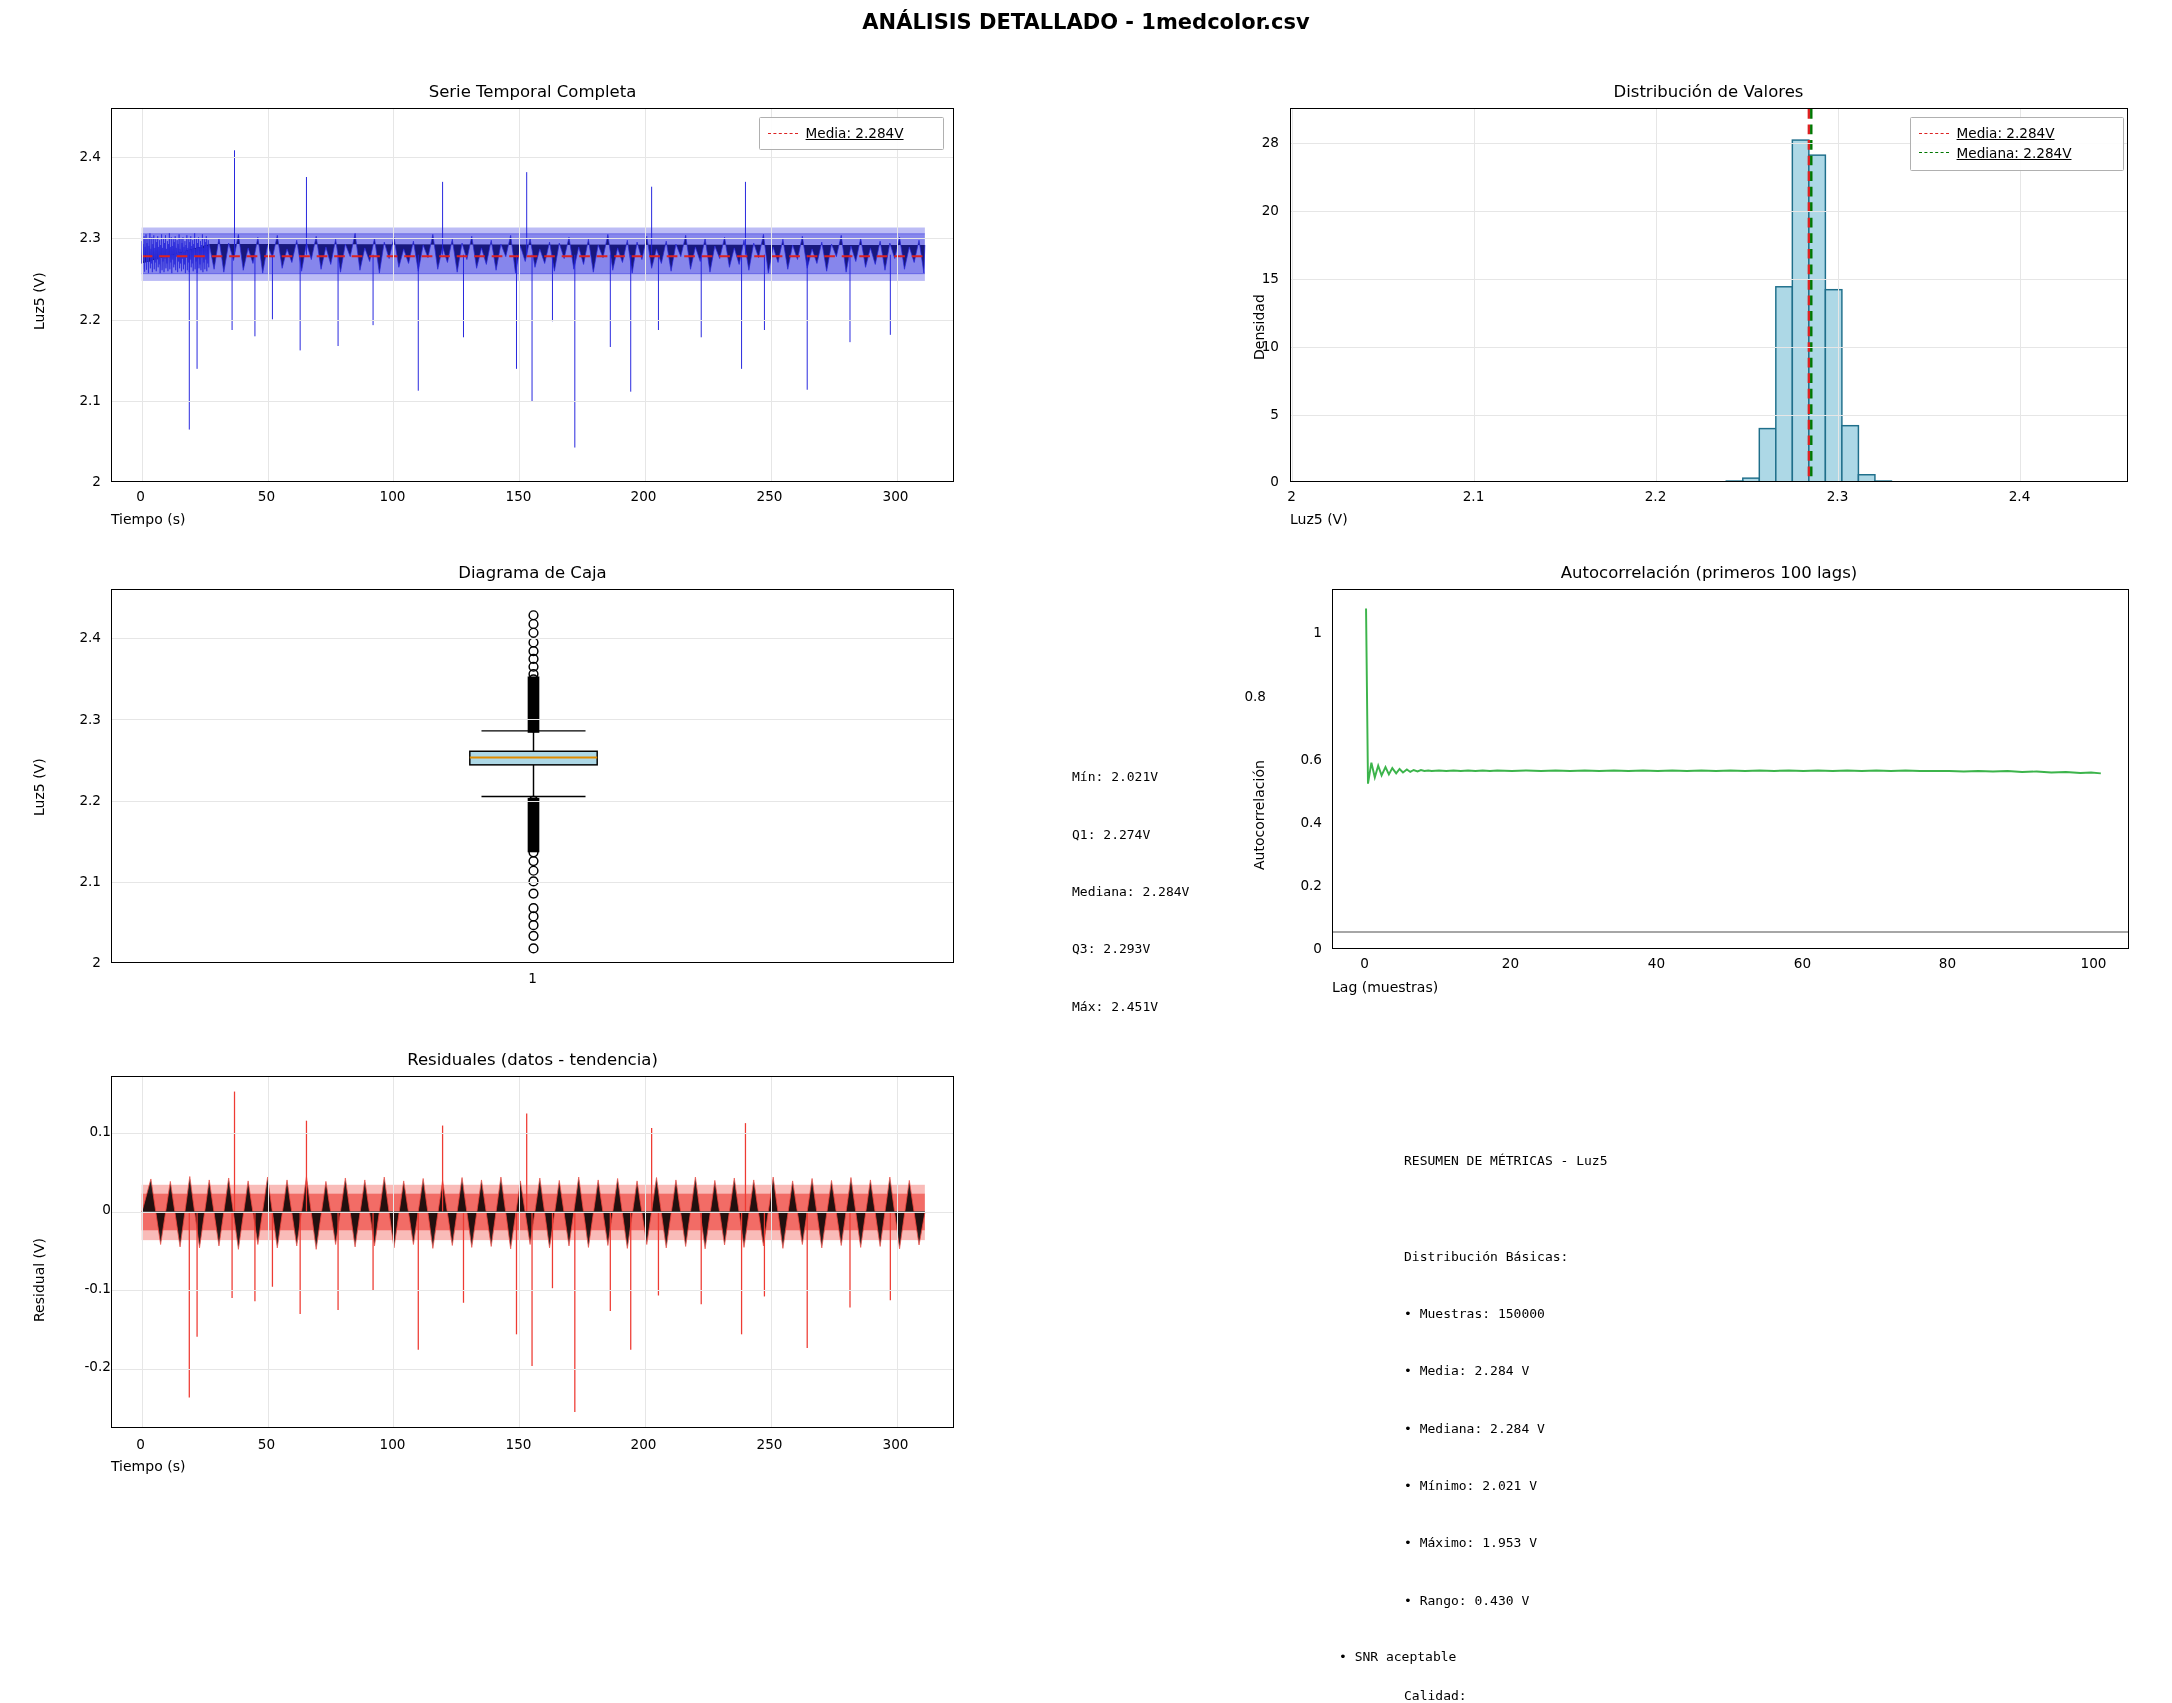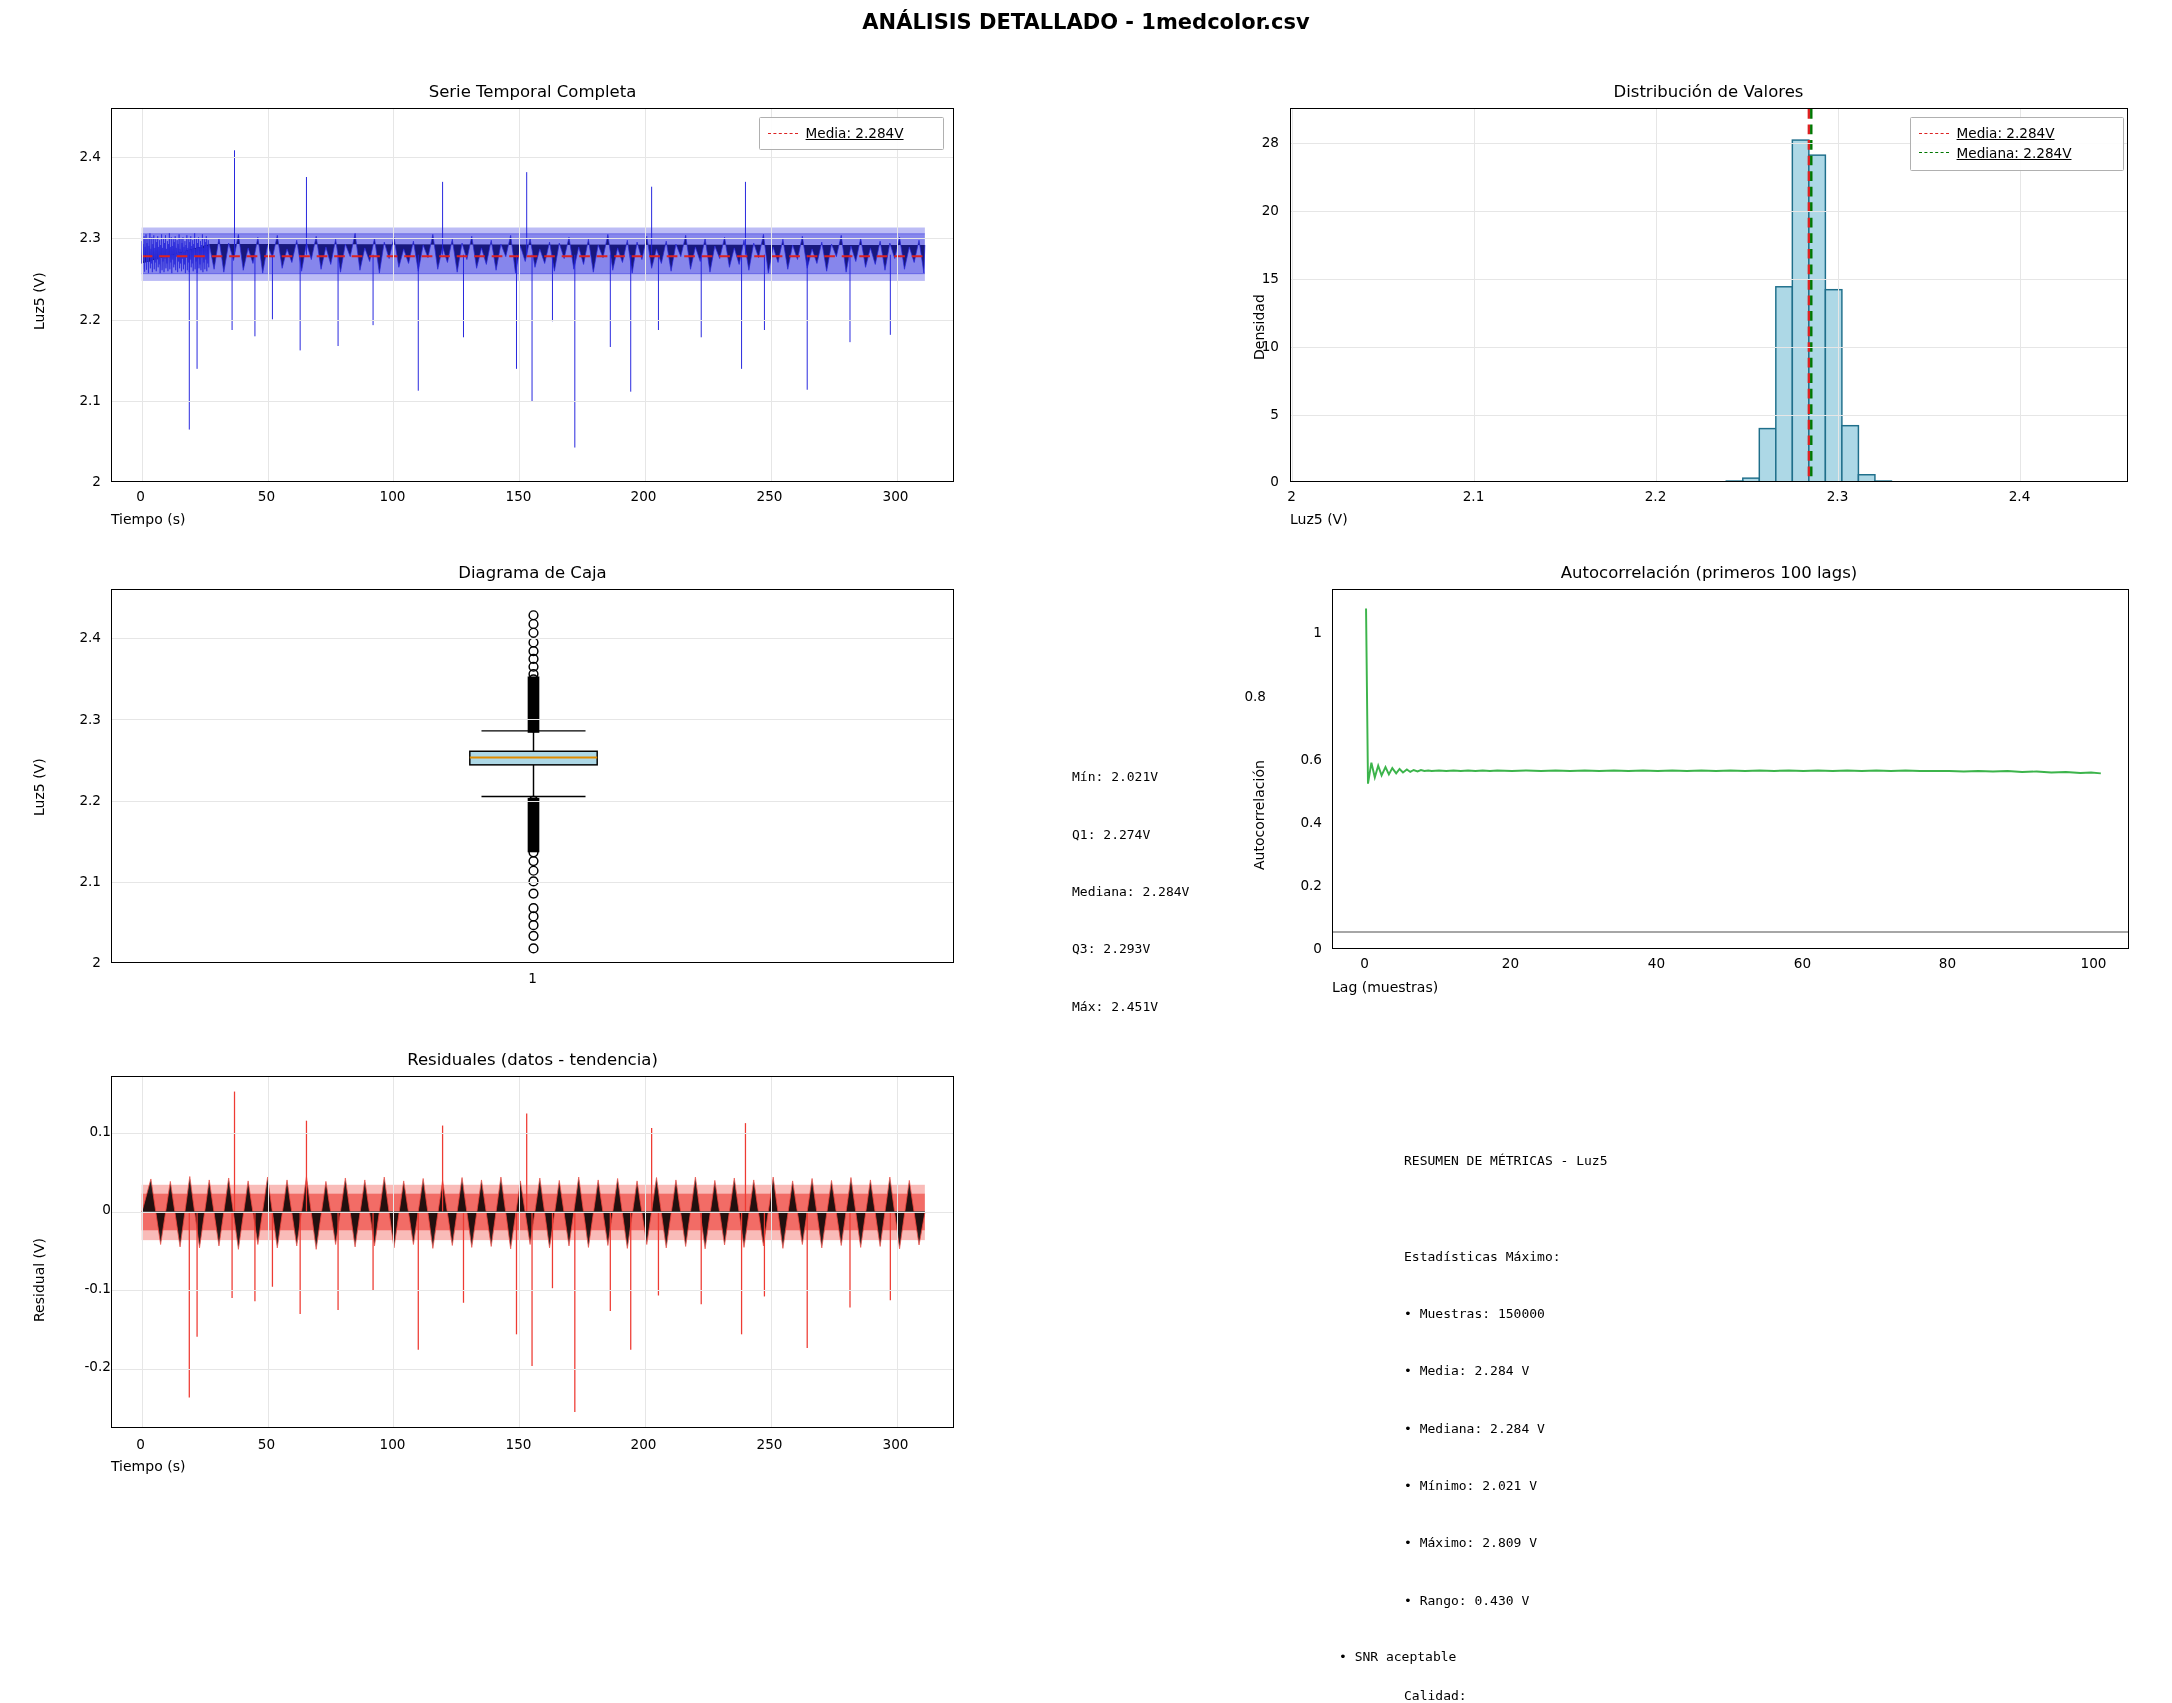--- a/index.html
+++ b/index.html
@@ -474,26 +474,26 @@
     <div class="tick xtick" style="left:624px; top:1436px; width:39px;">200</div>
     <div class="tick xtick" style="left:750px; top:1436px; width:39px;">250</div>
     <div class="tick xtick" style="left:876px; top:1436px; width:39px;">300</div>
 
     <div class="xlabel" style="left:111px; top:1458px; width:843px;">Tiempo (s)</div>
   </div>
 
   <div class="mono" style="left:1404px; top:1113px;">
     <div>RESUMEN DE MÉTRICAS - Luz5</div>
     <div></div>
-    <div>Estadísticas Máximo:</div>
+    <div>Distribución Básicas:</div>
     <div>• Muestras: 150000</div>
     <div>• Media: 2.284 V</div>
     <div>• Mediana: 2.284 V</div>
     <div>• Mínimo: 2.021 V</div>
-    <div>• Máximo: 2.809 V</div>
+    <div>• Máximo: 1.953 V</div>
     <div>• Rango: 0.430 V</div>
     <div></div>
     <div>Calidad:</div>
     
     
     
     
     <div></div>
     
     

